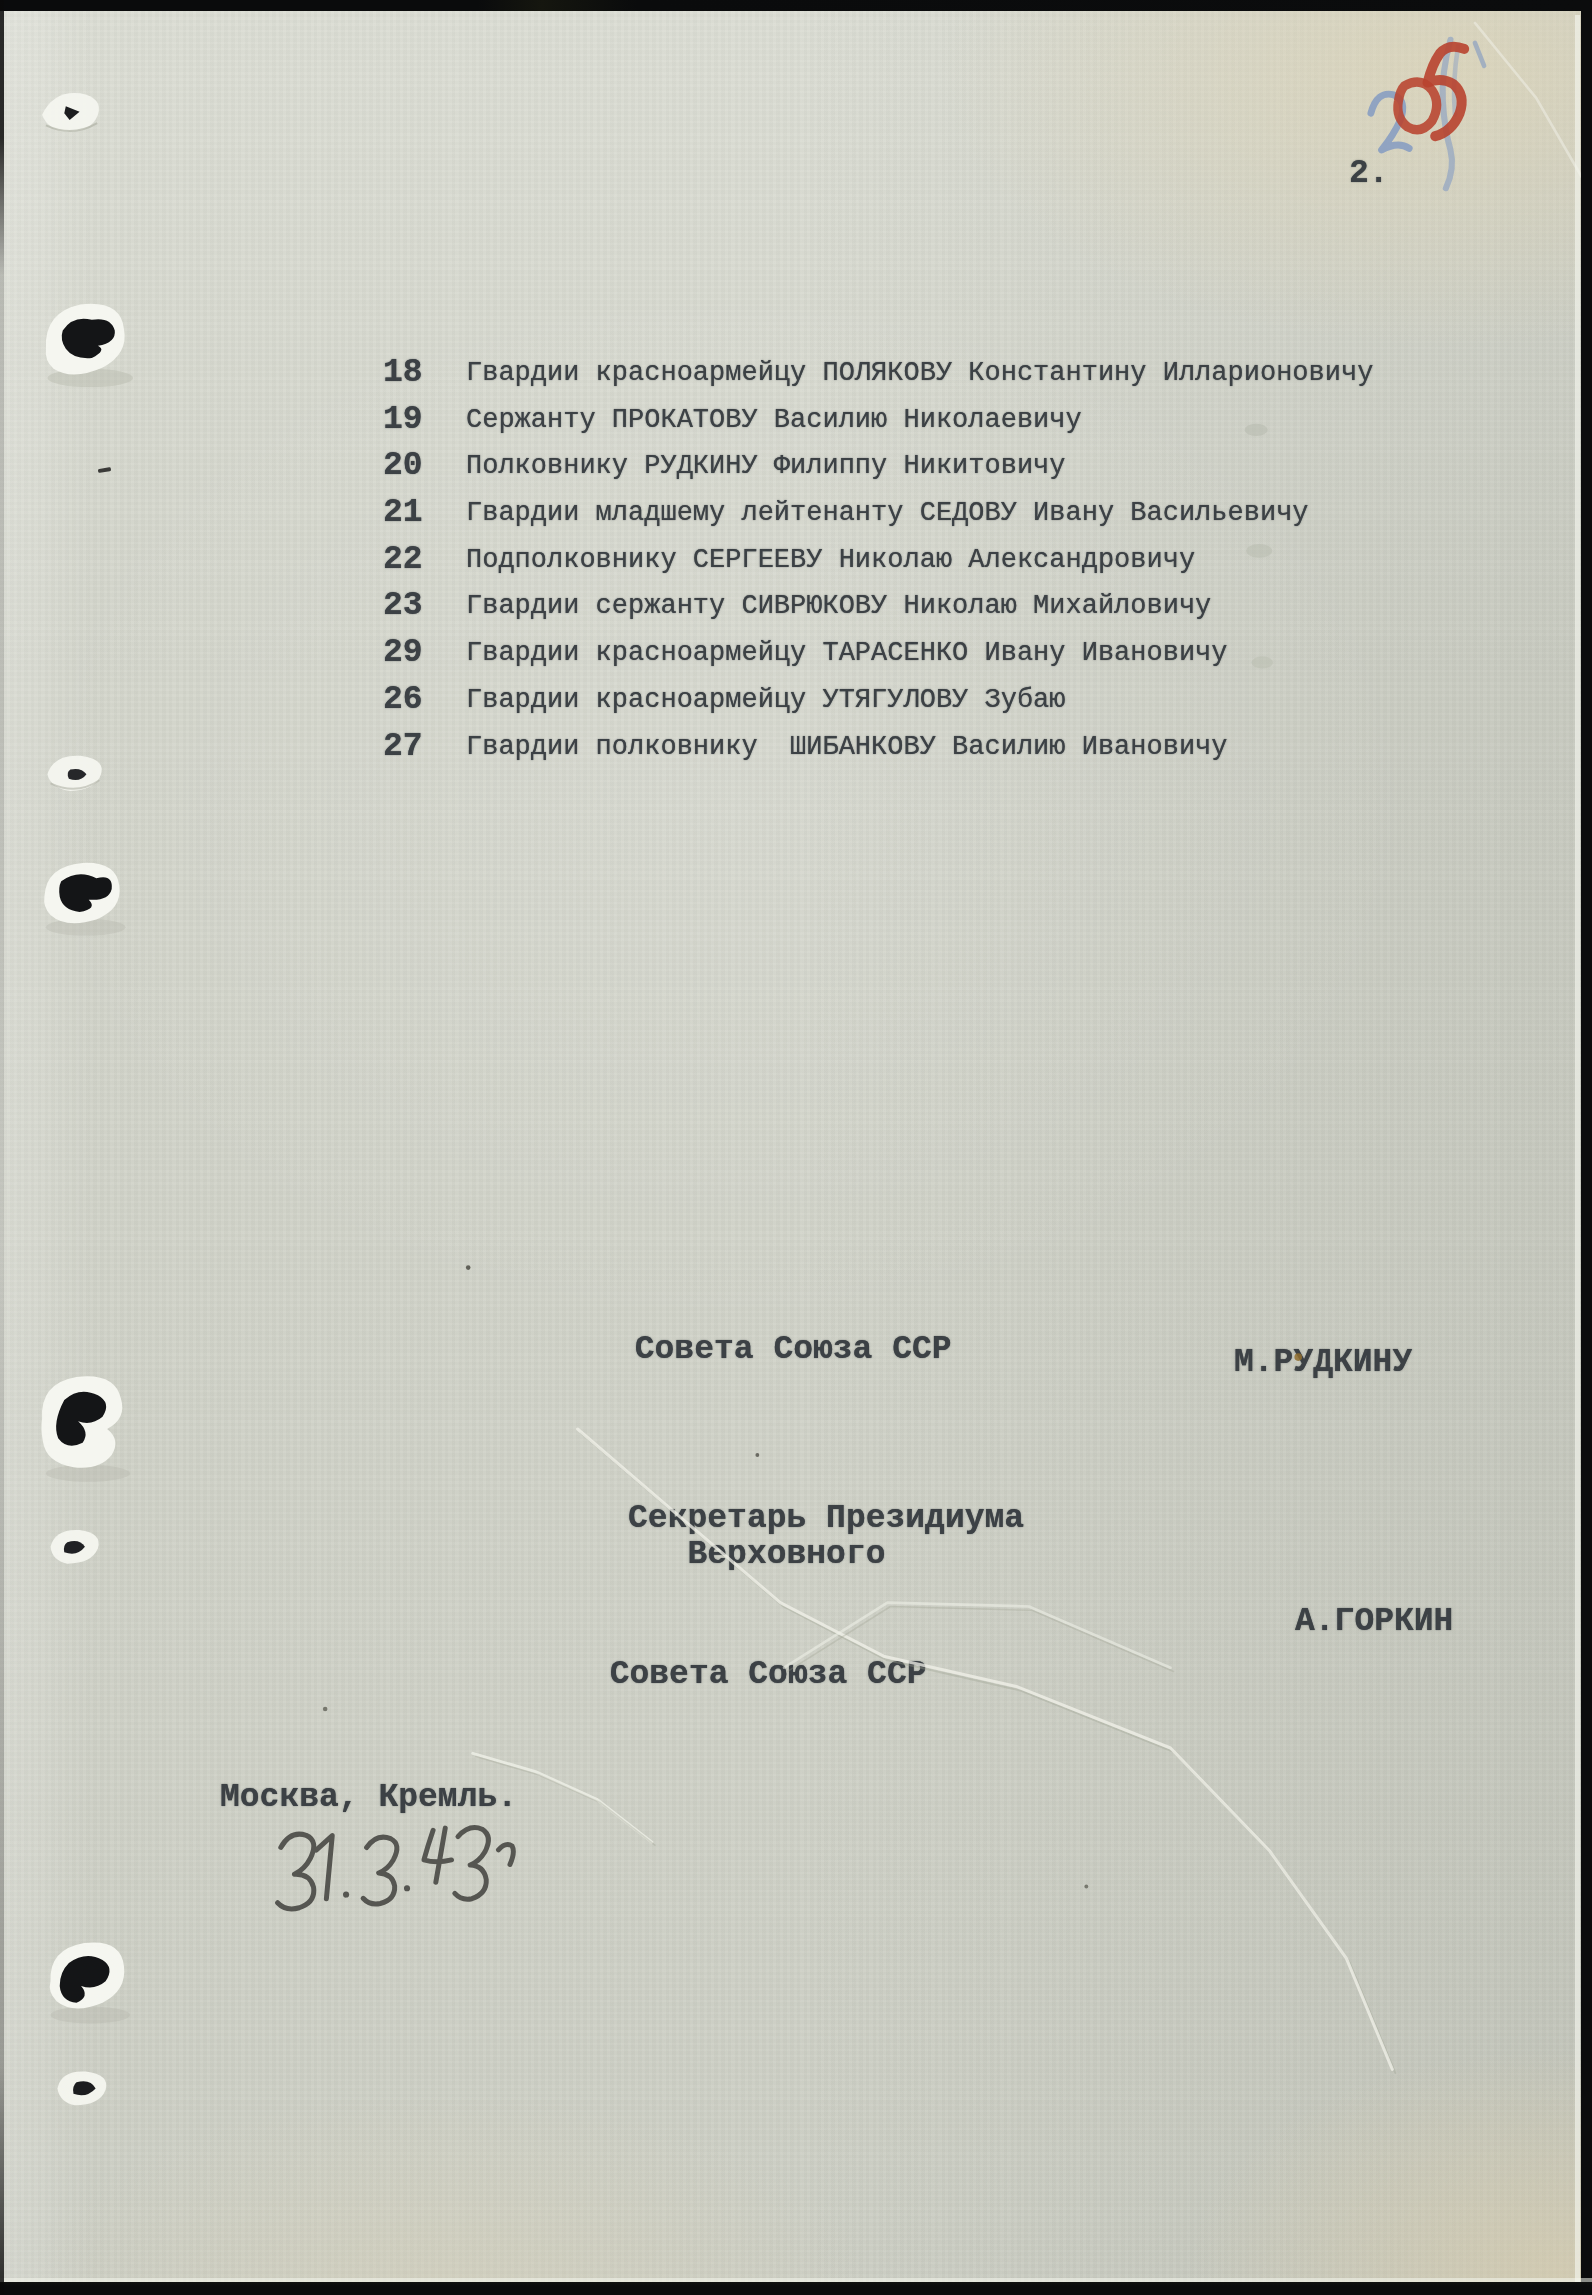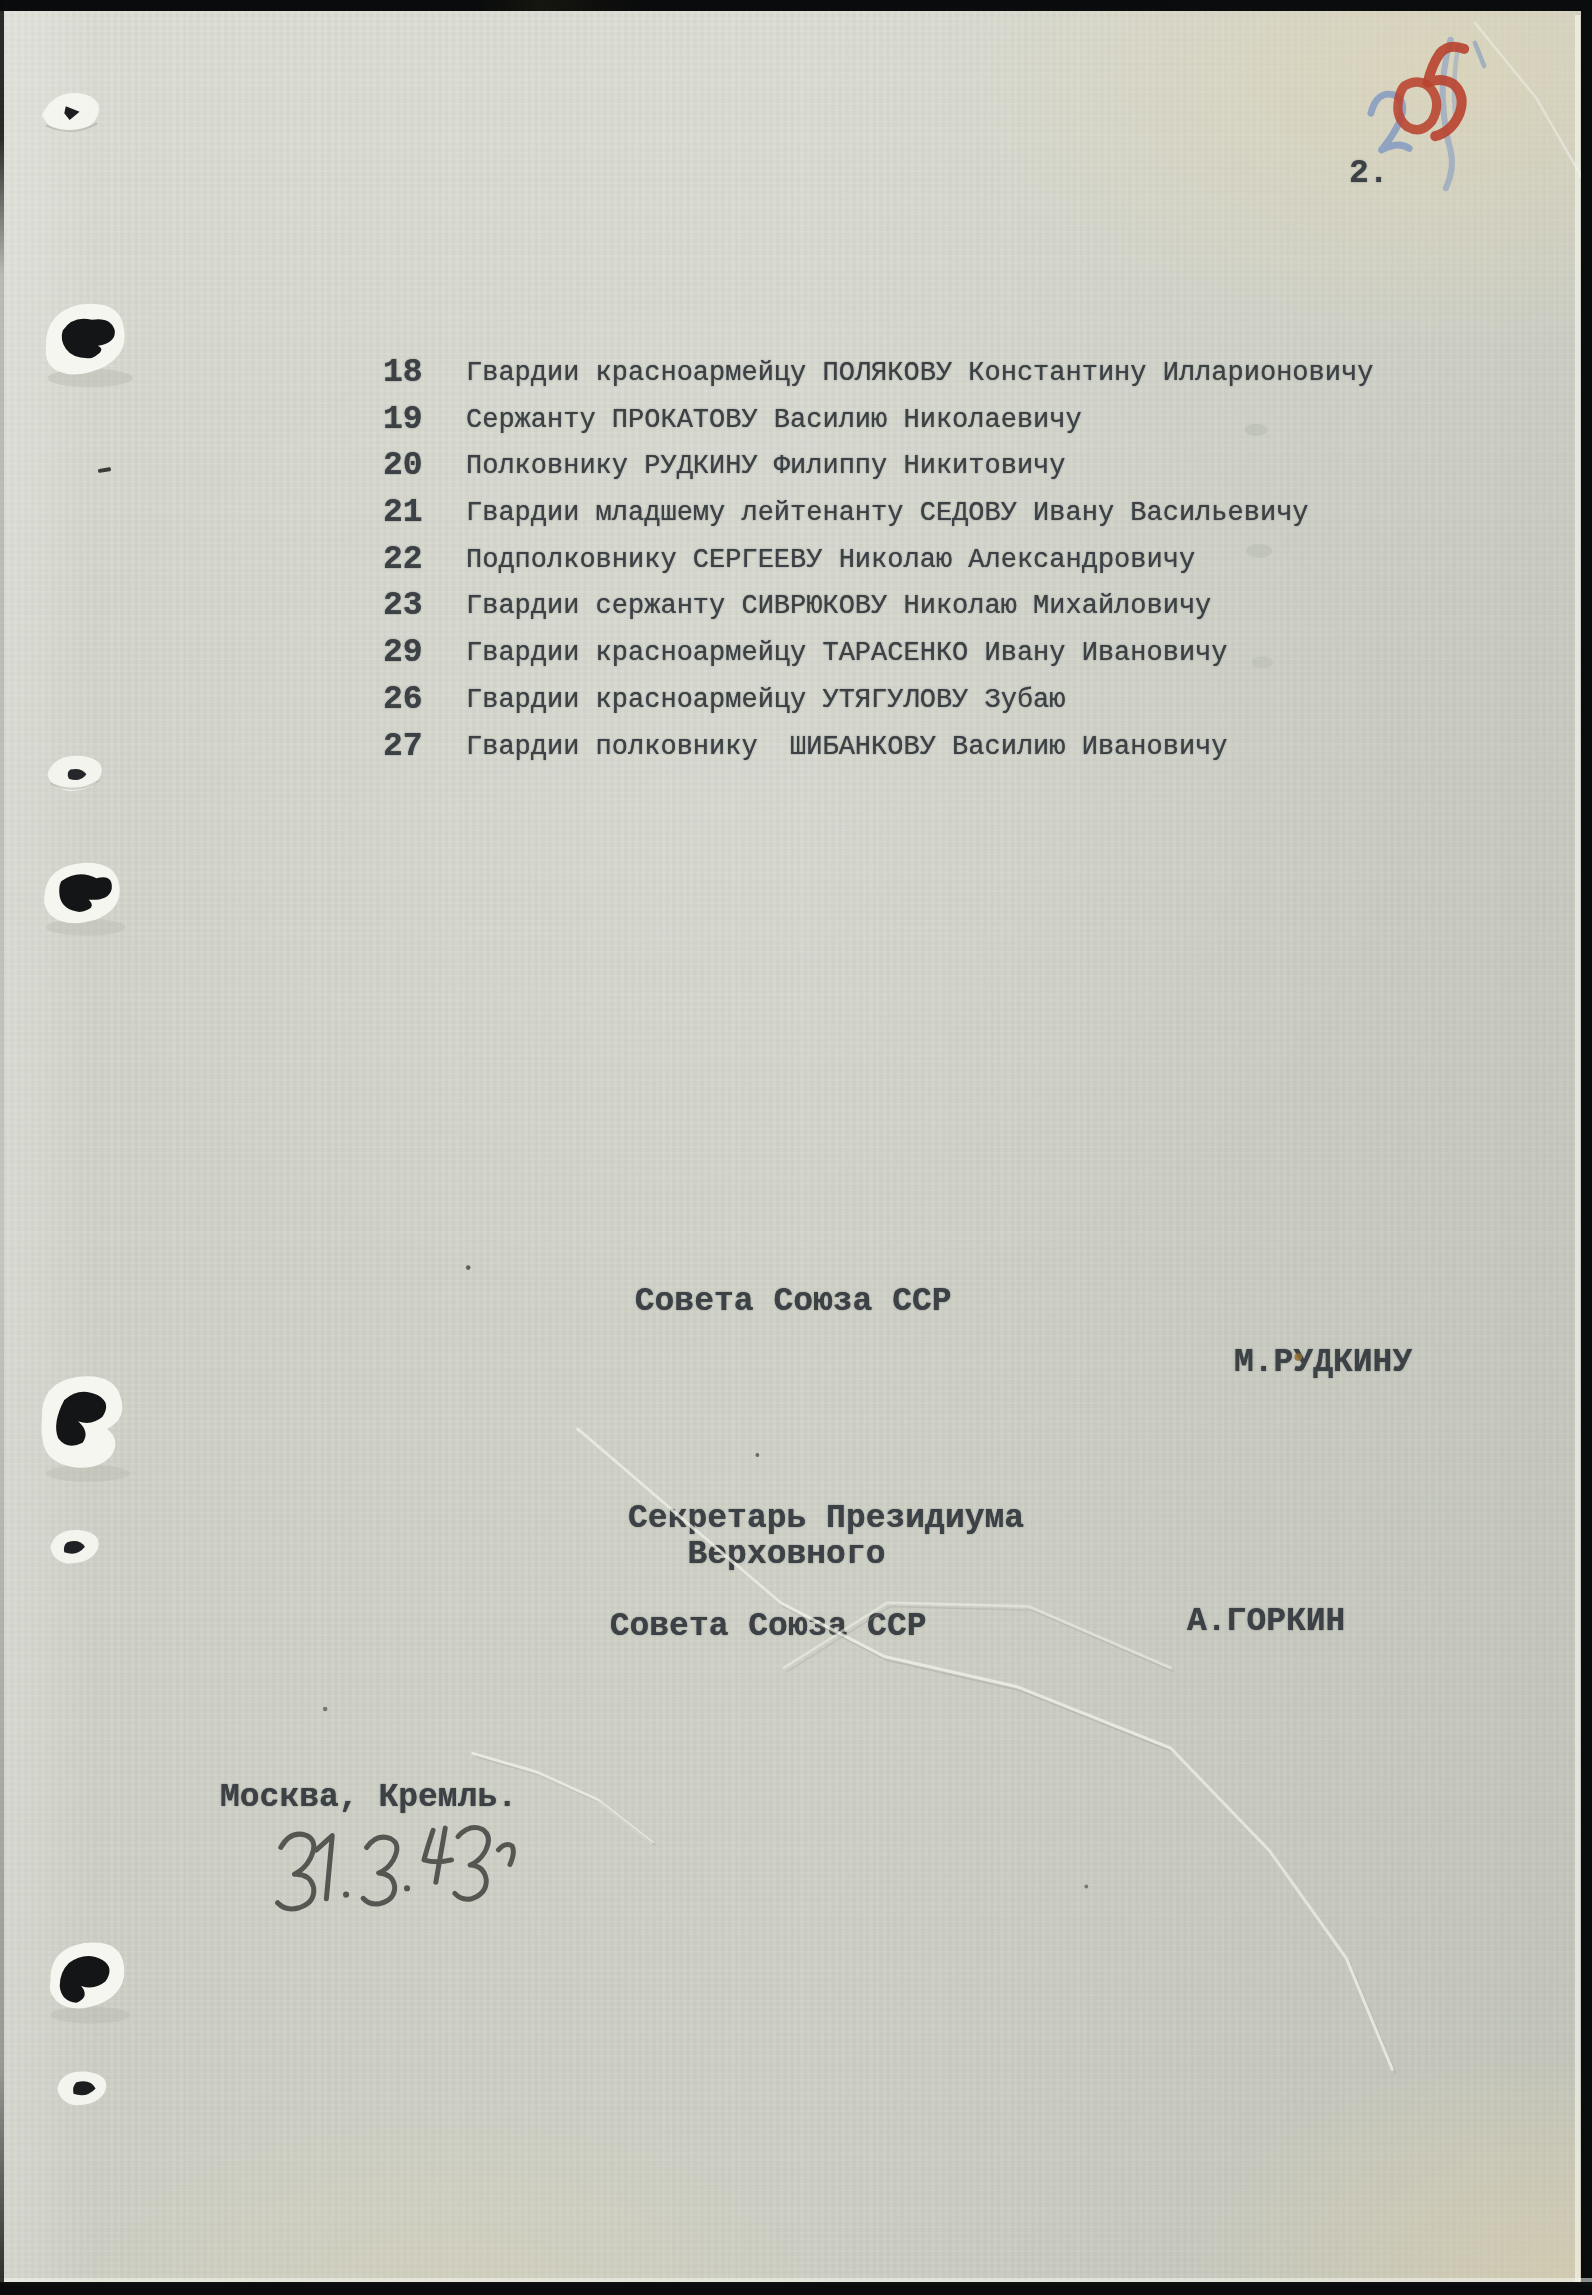--- a/index.html
+++ b/index.html
@@ -36,21 +36,21 @@
     font-size:33px;line-height:36px;white-space:pre-wrap;}
   .list{position:absolute;left:383px;top:355px;width:1102px;}
   .list-item{display:flex;margin-bottom:10.7px;}
   .list-num{width:40px;flex:none;color:#3c4145;font-weight:700;font-size:33px;line-height:36px;
     text-shadow:0 0 0.8px rgba(55,60,64,.75), 0 0 2.3px rgba(55,60,64,.28);}
   .list-gap{width:43px;flex:none;}
   .list-text{width:964px;flex:none;color:#3c4145;font-weight:400;font-size:27px;line-height:36px;
     padding-left:161px;text-indent:-161px;white-space:pre-wrap;
     text-shadow:0 0 0.8px rgba(55,60,64,.75), 0 0 2.3px rgba(55,60,64,.28);}
   .sig-block{text-align:center;}
-  .sig-line2{display:block;}
+  .sig-line2{display:block;margin-top:48px;}
   .overlay{position:absolute;left:0;top:0;width:1592px;height:2295px;pointer-events:none;}
 </style>
 </head>
 <body>
 
 <div class="page">
 
   <div class="typed" style="left:1349px;top:156px;">2.</div>
 
   <div class="list">
@@ -103,21 +103,21 @@
 
   <div class="typed sig-block" style="left:468px;top:1212px;width:681px;">
     <span class="sig-line2" style="transform:translateX(-15.3px);">Совета Союза ССР</span>
   </div>
   <div class="typed" style="left:1234px;top:1345px;">М.РУДКИНУ</div>
 
   <div class="typed sig-block" style="left:473px;top:1465px;width:627px;">
     <span>Секретарь Президиума Верховного</span>
     <span class="sig-line2" style="transform:translateX(-18.4px);">Совета Союза ССР</span>
   </div>
-  <div class="typed" style="left:1187px;top:1604px;text-align:right;">А.ГОРКИН</div>
+  <div class="typed" style="left:1295px;top:1604px;text-align:right;">А.ГОРКИН</div>
 
   <div class="typed" style="left:220px;top:1780px;">Москва, Кремль.</div>
 
   <svg class="overlay" viewBox="0 0 2081 3000" xmlns="http://www.w3.org/2000/svg">
 
     <g fill="none" stroke-linecap="round" stroke-linejoin="round">
       <polyline points="759,1873 899,1993 1024,2100 1159,2170 1334,2210 1534,2290 1664,2425 1764,2565 1824,2710" stroke="#9aa08f" stroke-width="2.5" opacity=".35"></polyline>
       <polyline points="755,1868 895,1988 1020,2095 1155,2165 1330,2205 1530,2285 1660,2420 1760,2560 1820,2705" stroke="#f1f2e9" stroke-width="4" opacity=".75"></polyline>
       <polyline points="1029,2185 1164,2100 1349,2105 1534,2185" stroke="#9aa08f" stroke-width="2" opacity=".3"></polyline>
       <polyline points="1025,2180 1160,2095 1345,2100 1530,2180" stroke="#f1f2e9" stroke-width="3.5" opacity=".55"></polyline>

